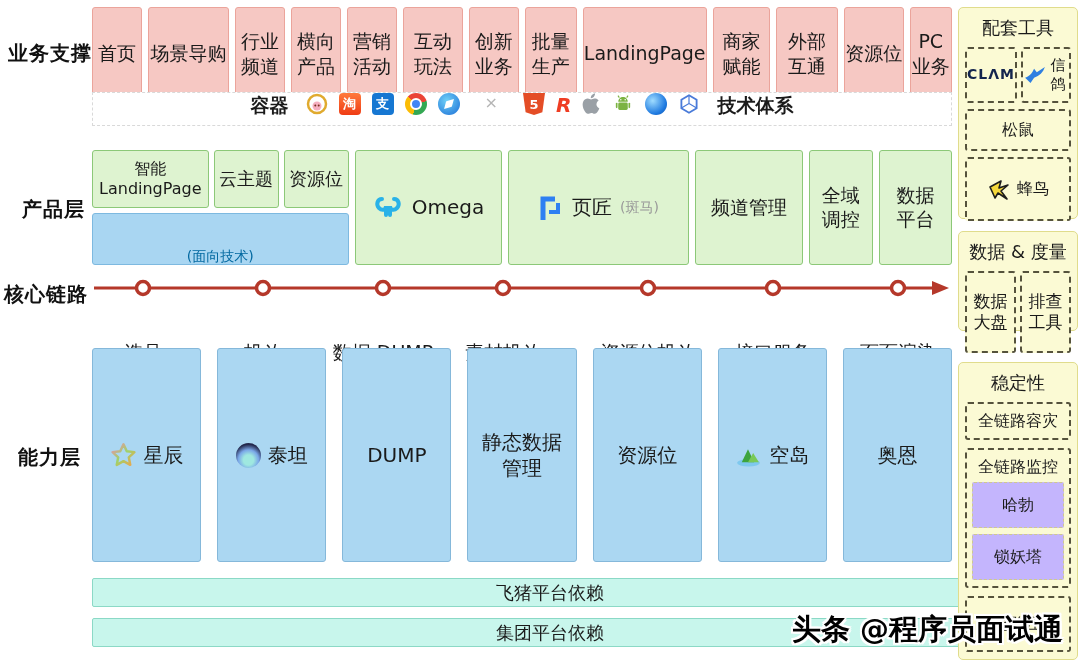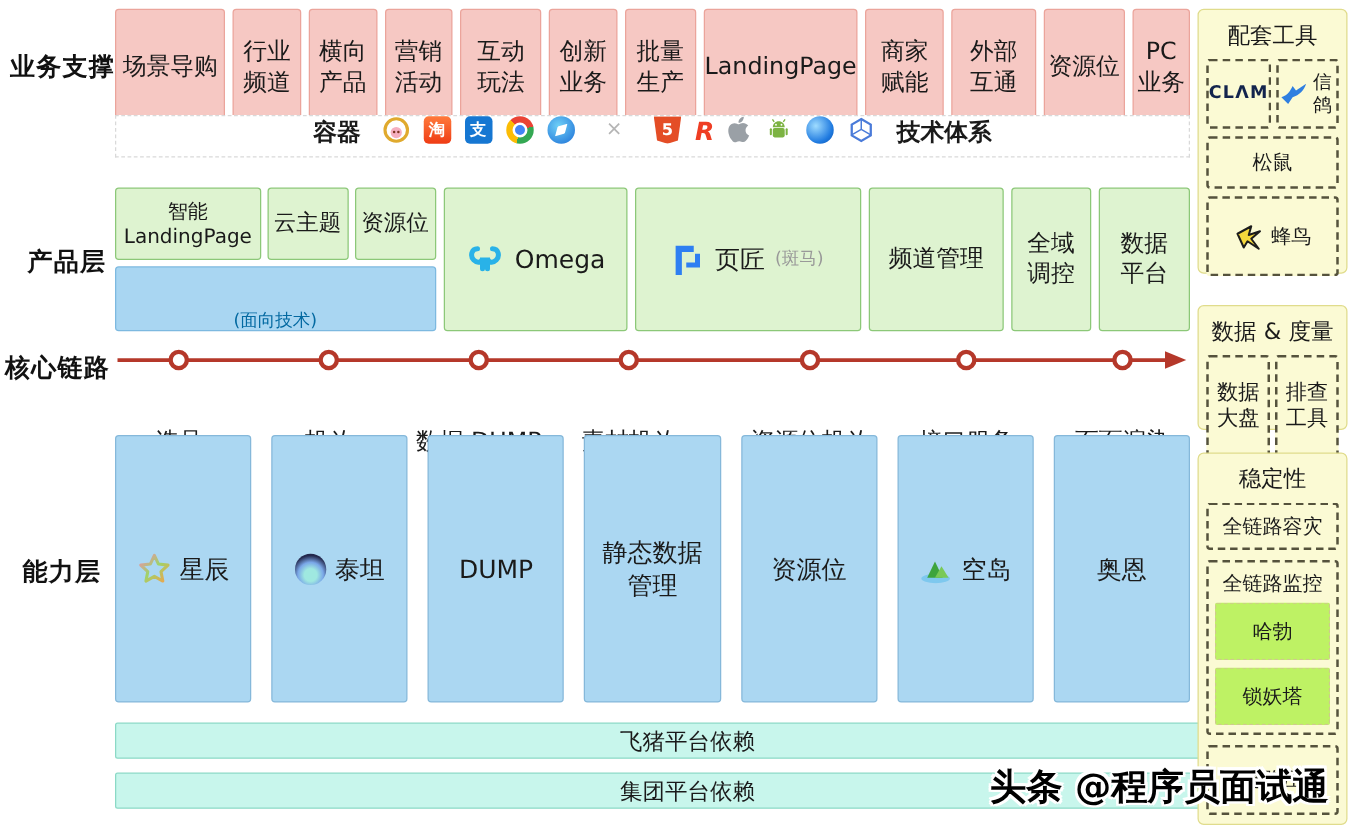--- a/index.html
+++ b/index.html
@@ -53,40 +53,41 @@
         justify-content:center;gap:7px;font-size:20px;text-align:center;line-height:1.3;}
   
   .bar{position:absolute;left:92px;width:916px;height:29px;background:#c8f6ec;border:1px solid #8bd9c6;
        border-radius:2px;display:flex;align-items:center;justify-content:center;font-size:18px;font-weight:500;}
   
   .rsec{position:absolute;left:958px;width:120px;background:#fbfad4;border:1px solid #e0dc8c;
         border-radius:5px;padding:6px;}
   .rtitle{font-size:18px;font-weight:400;text-align:center;margin:2px 0 7px;}
   .dashed{border:2px dashed #55523c;border-radius:3px;background:#fbfad4;display:flex;align-items:center;
         justify-content:center;text-align:center;font-size:16px;line-height:1.25;gap:4px;}
-  .innerbox{background:#bef264;border:1px dashed #cfc98f;border-radius:2px;display:flex;align-items:center;
+  .innerbox{background:#c4b5fd;border:1px dashed #cfc98f;border-radius:2px;display:flex;align-items:center;
         justify-content:center;font-size:16px;}
   .rrow{display:flex;gap:4px;}
   .clamtxt{font-weight:800;font-size:14px;color:#13244d;letter-spacing:1px;}
   .montitle{font-size:16px;text-align:center;margin:2px 0 5px;}
   
   .wm{position:absolute;left:792px;top:610px;font-size:29px;font-weight:700;color:#000;white-space:nowrap;z-index:9;
       text-shadow:-2px -2px 0 #fff,2px -2px 0 #fff,-2px 2px 0 #fff,2px 2px 0 #fff,0 -2px 0 #fff,0 2px 0 #fff,-2px 0 0 #fff,2px 0 0 #fff;}
 </style>
 </head>
 <body>
 
 <div class="canvas">
 
   <div class="lbl" style="left:8px;top:40px">业务支撑</div>
   <div class="lbl" style="left:22px;top:196px">产品层</div>
   <div class="lbl" style="left:4px;top:281px">核心链路</div>
   <div class="lbl" style="left:18px;top:444px">能力层</div>
 
   <div class="row1">
+    <div class="pbox pre" style="flex:50">首页</div>
     <div class="pbox pre" style="flex:82">场景导购</div>
     <div class="pbox pre" style="flex:50">行业
 频道</div>
     <div class="pbox pre" style="flex:50">横向
 产品</div>
     <div class="pbox pre" style="flex:50">营销
 活动</div>
     <div class="pbox pre" style="flex:60">互动
 玩法</div>
     <div class="pbox pre" style="flex:50">创新
@@ -282,21 +283,21 @@
     <div class="dashed" style="height:64px;margin-top:6px">
       <span class="ic">
         <svg width="26" height="24" viewBox="0 0 26 24">
             <path d="M3 10l11-6-2 7 9-3-7 6 6 8-9-6-3 5z" fill="#f5d83c" stroke="#1c1c1c" stroke-width="1.6" stroke-linejoin="round"></path>
           </svg>
       </span>
       <span>蜂鸟</span>
     </div>
   </div>
 
-  <div class="rsec" style="top:244px;height:100px">
+  <div class="rsec" style="top:231px;height:100px">
     <div class="rtitle">数据 &amp; 度量</div>
     <div class="rrow">
       <div class="dashed pre" style="flex:1;height:82px;font-size:17px">数据
 大盘</div>
       <div class="dashed pre" style="flex:1;height:82px;font-size:17px">排查
 工具</div>
     </div>
   </div>
 
   <div class="rsec" style="top:362px;height:298px">

